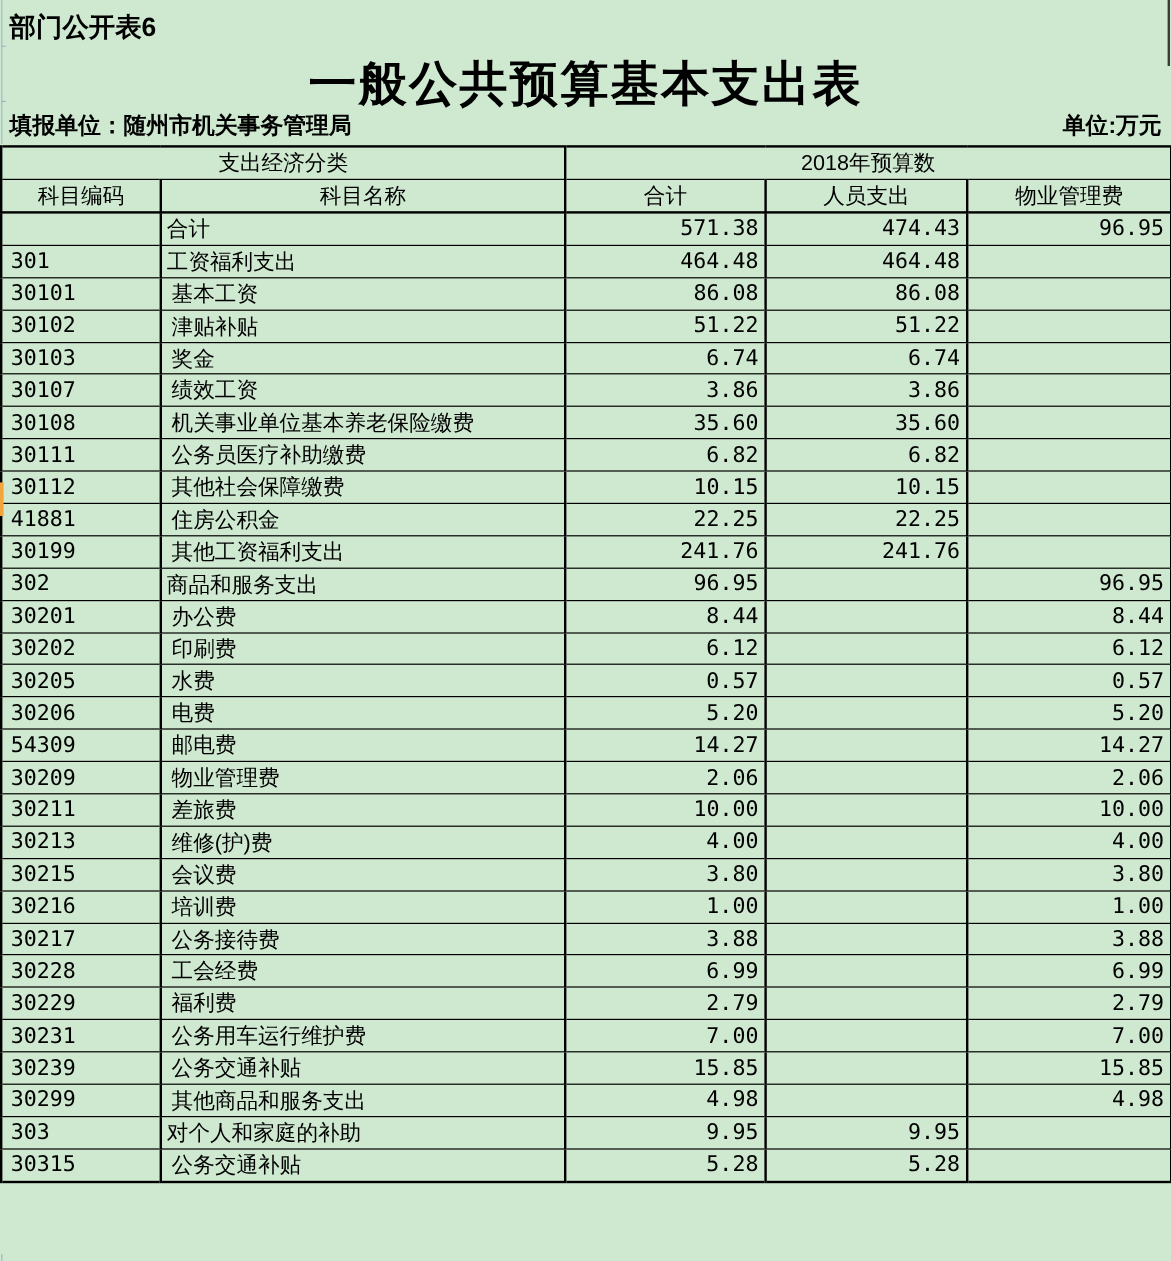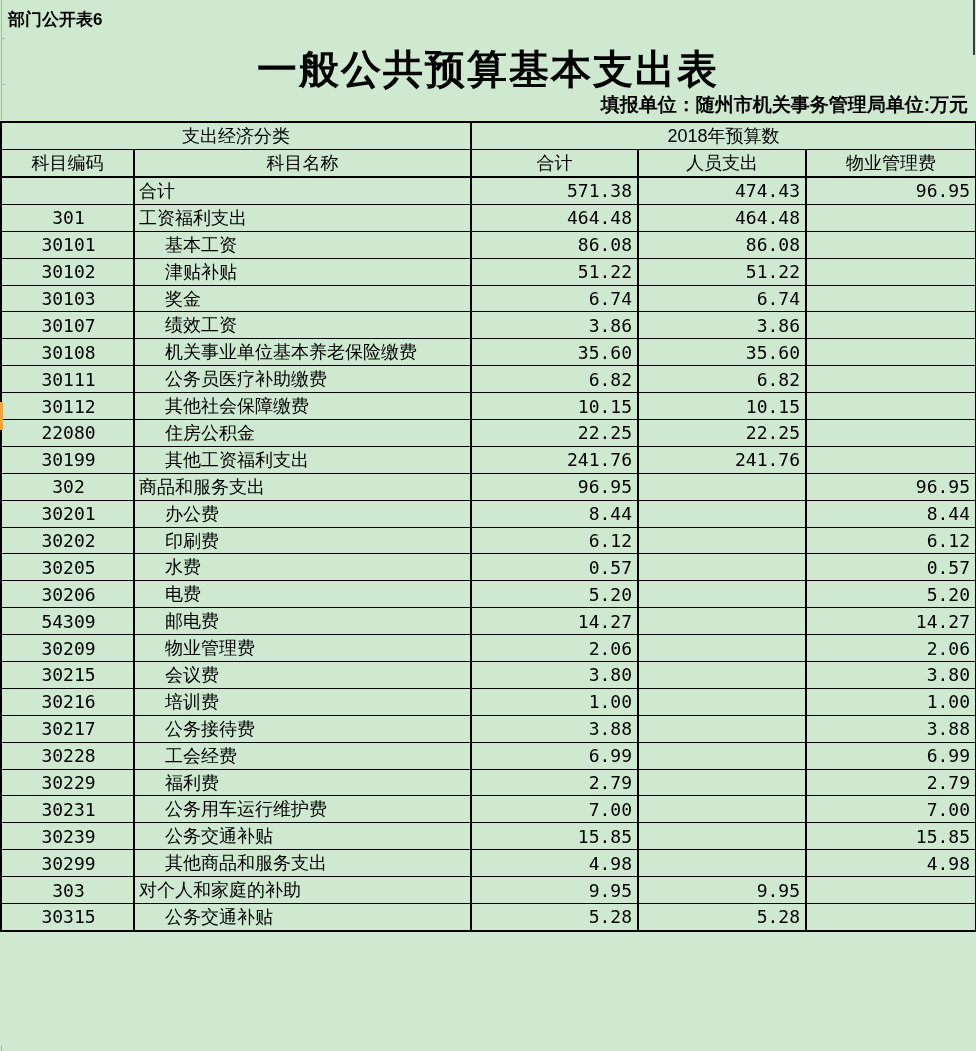--- a/index.html
+++ b/index.html
@@ -6,52 +6,52 @@
   body {
     width: 976px; height: 1051px;
     background: #cfe9d1;
     position: relative;
     overflow: hidden;
     font-family: "Liberation Sans", "DejaVu Sans", sans-serif;
     color: #000;
   }
   .sheet-label {
     position: absolute; top: 8px; left: 8px;
-    font-size: 17px; font-weight: bold; white-space: nowrap;
+    font-size: 22px; font-weight: bold; white-space: nowrap;
   }
   .page-title {
     position: absolute; top: 42px; left: 0; width: 100%;
     text-align: center; font-size: 40px; font-weight: bold;
     letter-spacing: 2px; white-space: nowrap;
   }
   .meta-row {
     position: absolute; top: 92px; left: 8px; right: 8px;
-    display: flex; justify-content: flex-end;
+    display: flex; justify-content: space-between;
     font-size: 19px; font-weight: bold; white-space: nowrap;
   }
   table.budget {
     position: absolute; top: 121px; left: 0;
     width: 975px;
     border-collapse: collapse; table-layout: fixed;
     background: #cfe9d1;
   }
   .budget th, .budget td {
     border: 2px solid #000;
     padding: 0 5px;
     font-size: 18px; font-weight: normal;
     white-space: nowrap; overflow: hidden;
   }
   .budget th, .budget td { border-top-width: 1px; border-bottom-width: 1px; }
   .budget { border: 2px solid #000; }
   .budget thead th { text-align: center; height: 26px; }
   .budget thead tr.h2 th { border-bottom-width: 2px; margin-top: 24px; }
   .budget tbody td { height: 25.9px; }
-  td.code { font-family: "DejaVu Sans Mono", monospace; text-align: center; padding-left: 7px; }
+  td.code { font-family: "DejaVu Sans Mono", monospace; text-align: left; padding-left: 7px; }
   td.name { text-align: left; padding-left: 4px; }
-  td.name.indent { padding-left: 30px; }
+  td.name.indent { padding-left: 8px; }
   td.num { font-family: "DejaVu Sans Mono", monospace; text-align: right; padding-right: 5px; }
   
   .row-marker {
     position: absolute; left: 0; top: 402px; width: 3px; height: 28px;
     background: #f2a53c;
   }
   .margin-gridline {
     position: absolute; left: 1px; top: 0; width: 1px; height: 120px;
     background: #9db8c9;
   }
@@ -156,21 +156,21 @@
         <td class="num"></td>
       </tr>
       <tr class="marked">
         <td class="code">30112</td>
         <td class="name indent">其他社会保障缴费</td>
         <td class="num">10.15</td>
         <td class="num">10.15</td>
         <td class="num"></td>
       </tr>
       <tr>
-        <td class="code">22080</td>
+        <td class="code">41881</td>
         <td class="name indent">住房公积金</td>
         <td class="num">22.25</td>
         <td class="num">22.25</td>
         <td class="num"></td>
       </tr>
       <tr>
         <td class="code">30199</td>
         <td class="name indent">其他工资福利支出</td>
         <td class="num">241.76</td>
         <td class="num">241.76</td>
@@ -217,20 +217,34 @@
         <td class="num">14.27</td>
         <td class="num"></td>
         <td class="num">14.27</td>
       </tr>
       <tr>
         <td class="code">30209</td>
         <td class="name indent">物业管理费</td>
         <td class="num">2.06</td>
         <td class="num"></td>
         <td class="num">2.06</td>
+      </tr>
+      <tr>
+        <td class="code">30211</td>
+        <td class="name indent">差旅费</td>
+        <td class="num">10.00</td>
+        <td class="num"></td>
+        <td class="num">10.00</td>
+      </tr>
+      <tr>
+        <td class="code">30213</td>
+        <td class="name indent">维修(护)费</td>
+        <td class="num">4.00</td>
+        <td class="num"></td>
+        <td class="num">4.00</td>
       </tr>
       <tr>
         <td class="code">30215</td>
         <td class="name indent">会议费</td>
         <td class="num">3.80</td>
         <td class="num"></td>
         <td class="num">3.80</td>
       </tr>
       <tr>
         <td class="code">30216</td>

